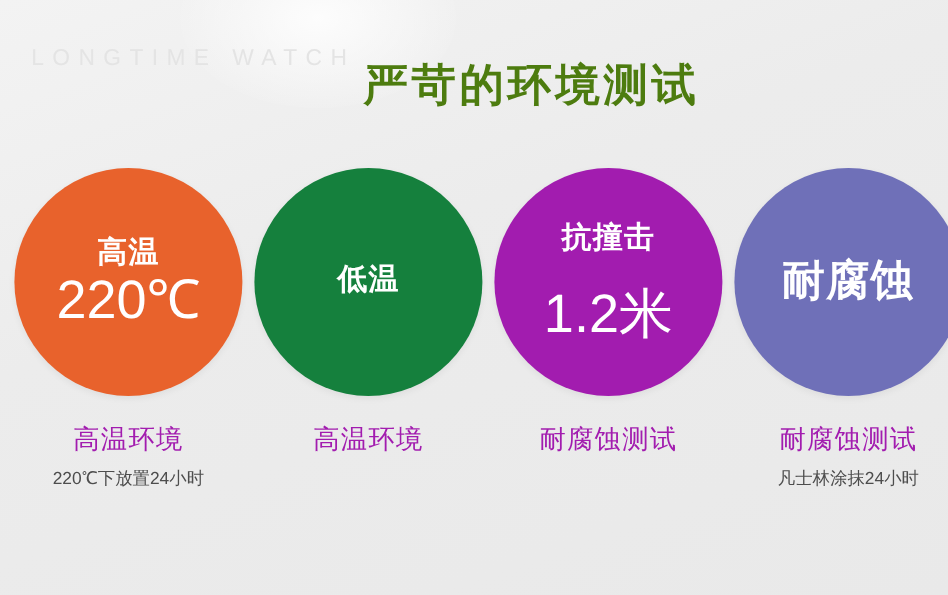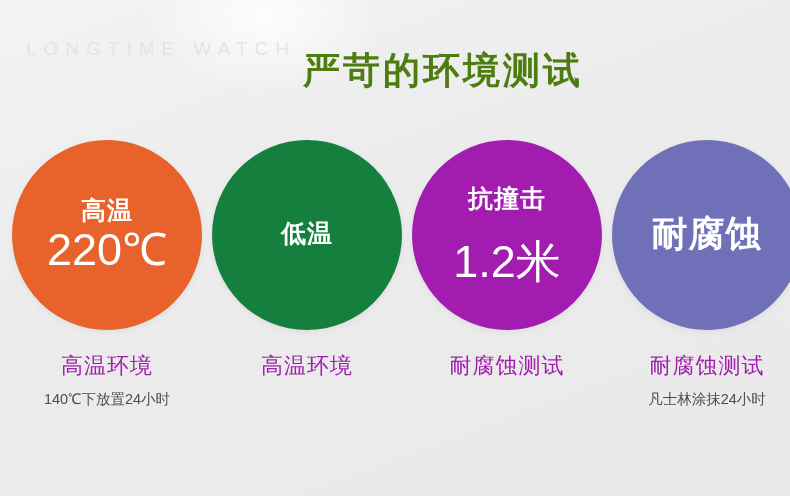--- a/index.html
+++ b/index.html
@@ -122,21 +122,21 @@
 
   <div class="circles">
 
     <div class="col">
       <div class="circle" style="background:#e8622c;">
         <div class="label">高温</div>
         <div class="value">220℃</div>
       </div>
       <div class="caption">
         <div class="cap-title">高温环境</div>
-        <div class="cap-desc">140℃下放置24小时</div>
+        <div class="cap-desc">220℃下放置24小时</div>
       </div>
     </div>
 
     <div class="col">
       <div class="circle" style="background:#15803d;">
         <div class="label">低温</div>
       </div>
       <div class="caption">
         <div class="cap-title">高温环境</div>
       </div>

